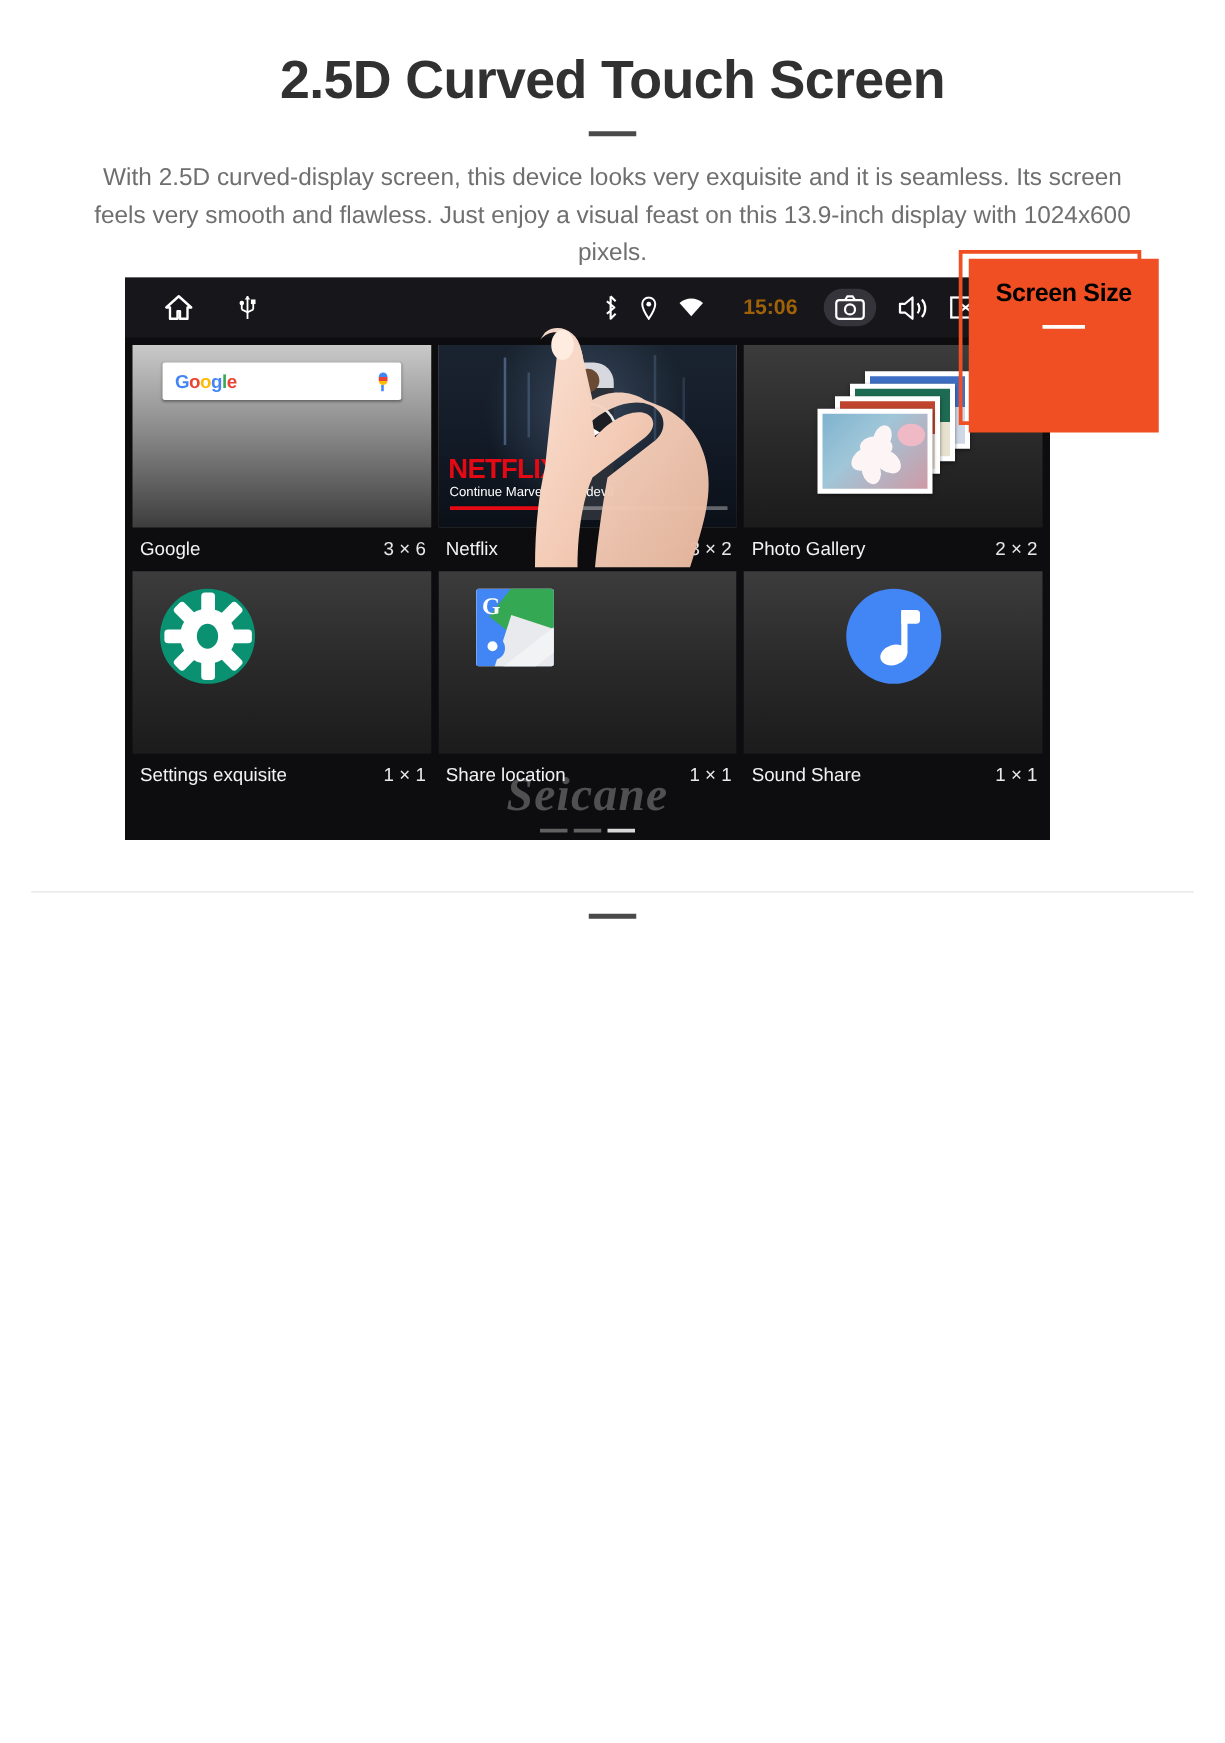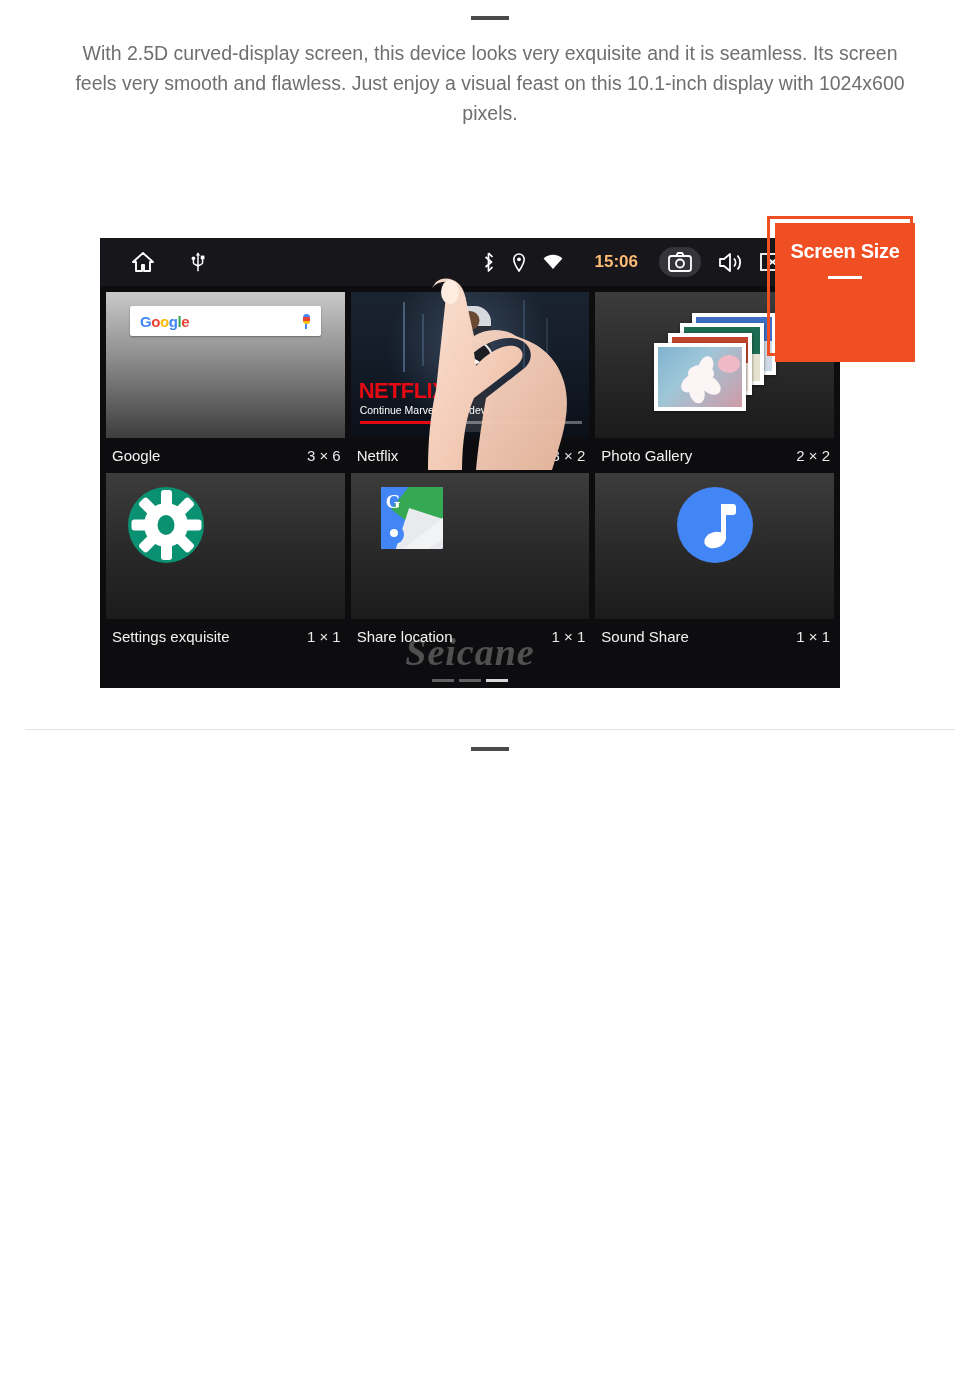--- a/index.html
+++ b/index.html
@@ -45,21 +45,21 @@
   .statusbar {
     position:relative;
     height:48px; background:#17171b;
     display:flex; align-items:center;
   }
   .sb-left { display:flex; align-items:center; gap:34px; padding-left:30px; }
   .sb-right {
     margin-left:auto; display:flex; align-items:center; gap:17px;
     padding-right:10px;
   }
-  .sb-time { color:#fdba74; font-size:17px; font-weight:bold; margin:0 4px 0 15px; }
+  .sb-time { color:#a16207; font-size:17px; font-weight:bold; margin:0 4px 0 15px; }
   .ico { display:inline-flex; align-items:center; justify-content:center; }
   .camhl { background:#34343a; border-radius:16px; padding:5px 9px; }
 
   .grid {
     position:relative;
     padding:6px 6px 0 6px;
     display:grid;
     grid-template-columns:1fr 1fr 1fr;
     grid-template-rows:auto auto;
     gap:0 6px;
@@ -211,44 +211,45 @@
   .dots i.on { background:#d8d8d8; }
 
   
   .badge-frame {
     position:absolute; left:767px; top:200px;
     width:146px; height:140px;
     border:3px solid #F04E23; z-index:9;
   }
   .badge {
     position:absolute; left:775px; top:207px;
-    width:140px; height:139px;
+    width:152px; height:139px;
     background:#F04E23; z-index:10;
-    text-align:center; color:#ffffff;
+    text-align:center; color:#000000;
   }
   .badge .bt { font-size:20px; font-weight:bold; padding-top:17px; letter-spacing:-.3px;}
   .badge .bl { width:34px; height:3px; background:#fff; margin:13px auto 0 auto;}
   .badge .bv { font-size:42px; font-weight:normal; margin-top:12px; letter-spacing:-1px;}
 
   .divider { position:absolute; left:25px; top:713px; width:930px; height:1px; background:#e3e3e3; }
 
   
   .sec2 { position:relative; width:980px; }
   .h2 {
     text-align:center; font-size:38px; font-weight:bold;
     color:#313131; padding-top:48px; letter-spacing:-0.5px;
   }
 </style>
 </head>
 <body>
 
 <div class="sec1">
 
+  <div class="h1">2.5D Curved Touch Screen</div>
   <div class="rule"></div>
-  <div class="lead">With 2.5D curved-display screen, this device looks very exquisite and it is seamless. Its screen feels very smooth and flawless. Just enjoy a visual feast on this 10.1-inch display with 1024x600 pixels.</div>
+  <div class="lead">With 2.5D curved-display screen, this device looks very exquisite and it is seamless. Its screen feels very smooth and flawless. Just enjoy a visual feast on this 13.9-inch display with 1024x600 pixels.</div>
 
   <div class="device">
 
     <div class="statusbar">
       <div class="sb-left">
         <span class="ico">
           <svg width="26" height="24" viewBox="0 0 24 24">
               <path d="M12 3 2 12h3v9h6v-6h2v6h6v-9h3z" fill="none" stroke="#fff" stroke-width="1.9" stroke-linejoin="round"></path>
             </svg>
         </span>

